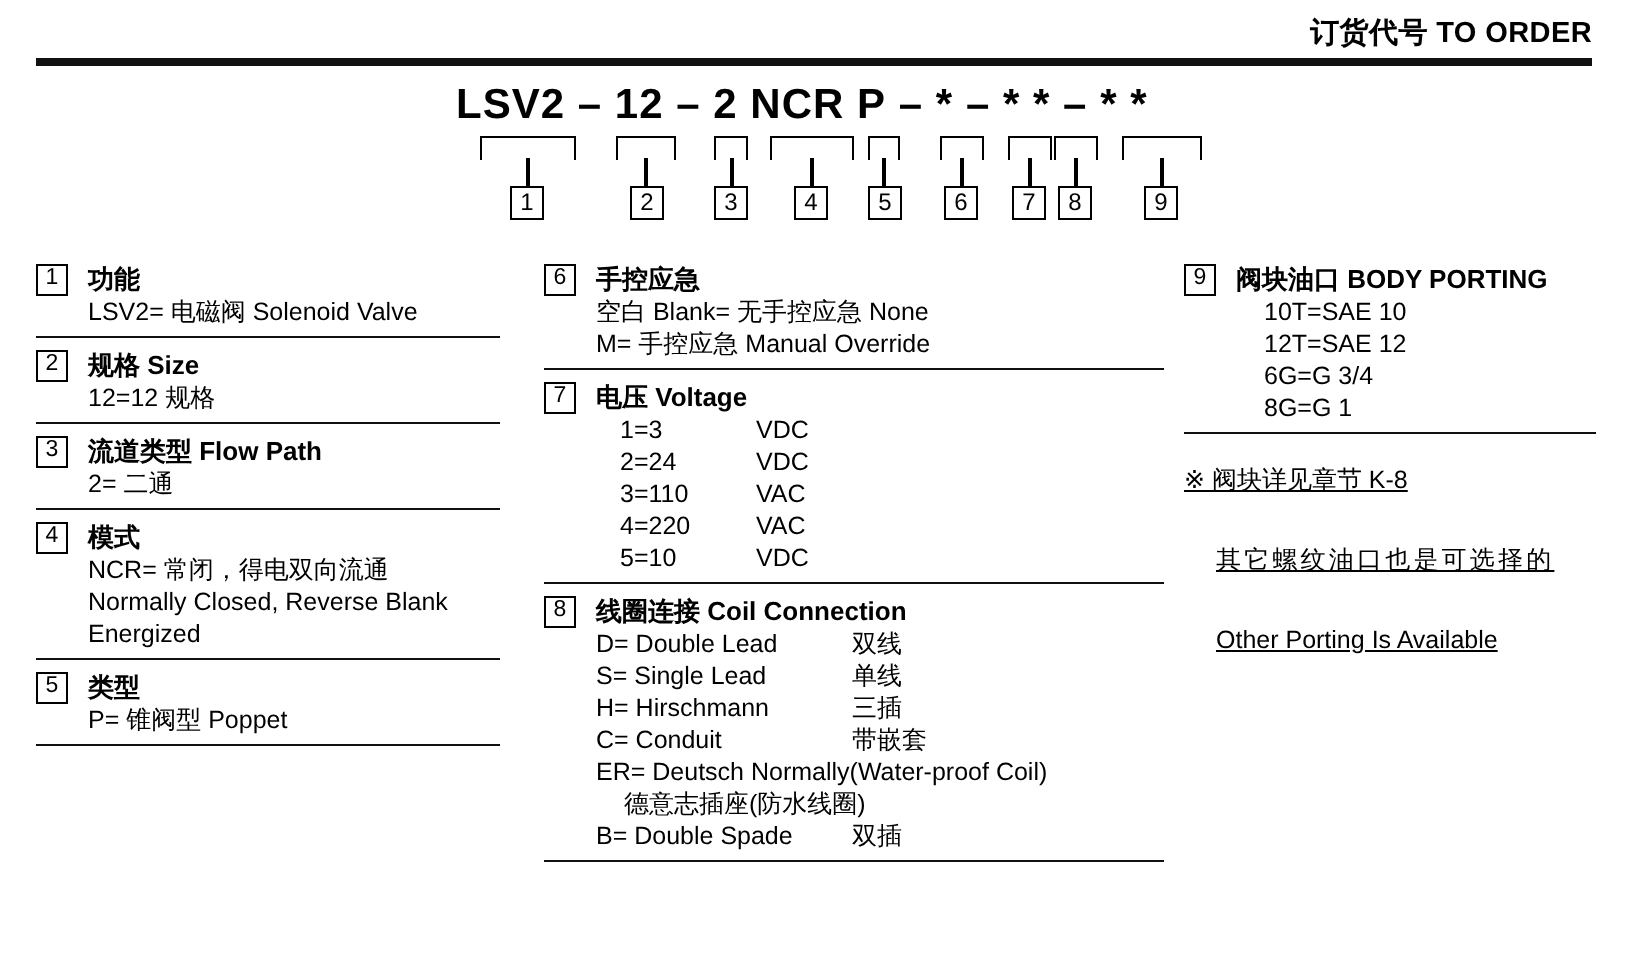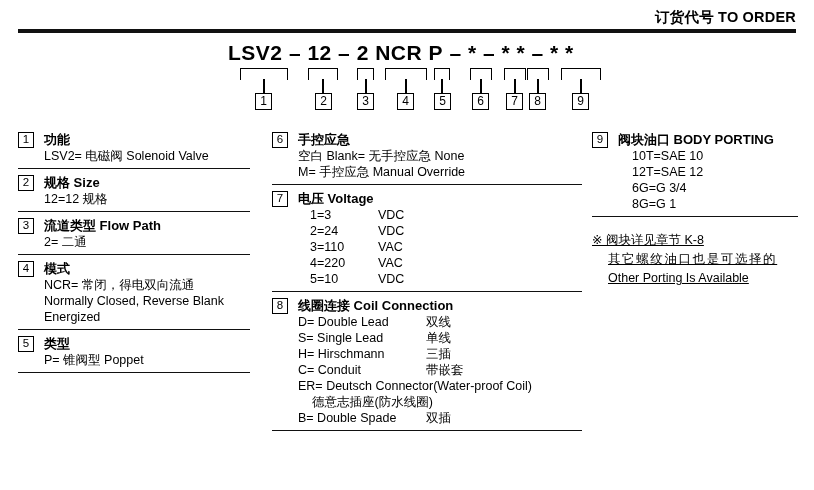--- a/index.html
+++ b/index.html
@@ -79,21 +79,21 @@
   .opt-row .opt-cn   { display: inline-block; }
   
   .volt .opt-code { width: 80px; padding-left: 12px; }
   
   .coil .opt-code { width: 128px; }
   .coil .opt-cn   { }
 
   .note { margin-top: 14px; text-decoration: underline; }
   .note-line { font-size: 12.5px; line-height: 19px; white-space: nowrap; }
   .note-line.cn-spread { letter-spacing: 1.6px; }
-  .note-indent { padding-left: 16px; }
+  .note-indent { padding-left: 16px; margin-top: 21px; }
 </style>
 </head>
 <body>
 
 <div id="header-block">
   <div id="header-title">订货代号 TO ORDER</div>
   <div id="header-rule"></div>
 </div>
 
 <div id="code-area">
@@ -240,21 +240,21 @@
           <span class="opt-cn">单线</span>
         </div>
         <div class="opt-row coil">
           <span class="opt-code">H= Hirschmann</span>
           <span class="opt-cn">三插</span>
         </div>
         <div class="opt-row coil">
           <span class="opt-code">C= Conduit</span>
           <span class="opt-cn">带嵌套</span>
         </div>
-        <div class="sec-line">ER= Deutsch Connector(Water-proof Coil)</div>
+        <div class="sec-line">ER= Deutsch Normally(Water-proof Coil)</div>
         <div class="sec-line indent">德意志插座(防水线圈)</div>
         <div class="opt-row coil">
           <span class="opt-code">B= Double Spade</span>
           <span class="opt-cn">双插</span>
         </div>
       </div>
     </div>
 
   </div>
 

